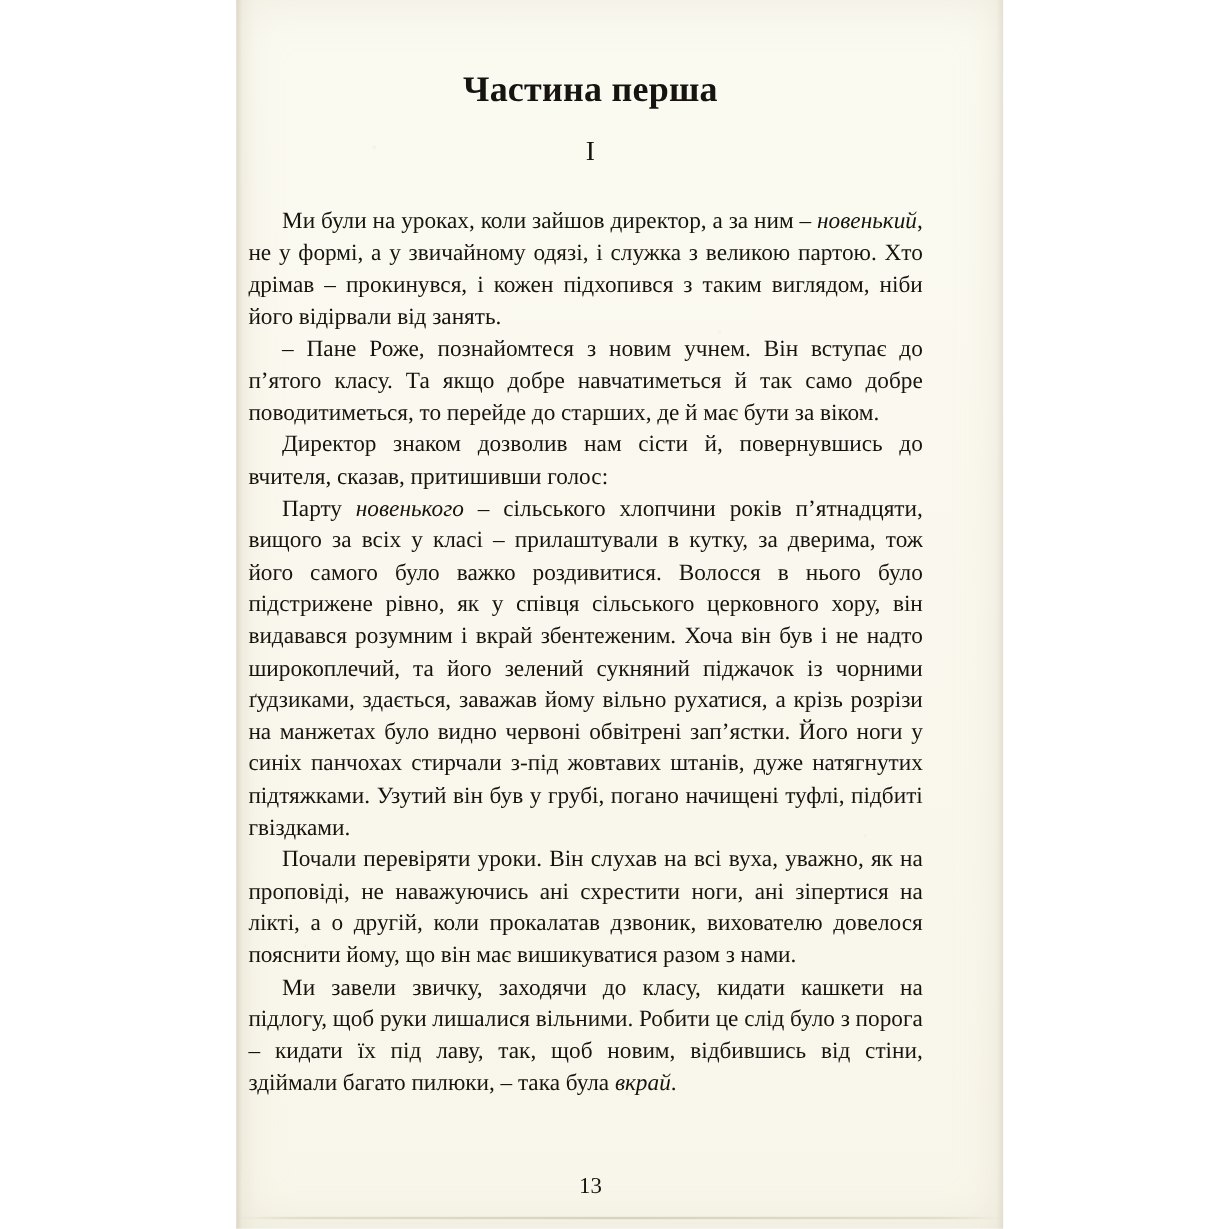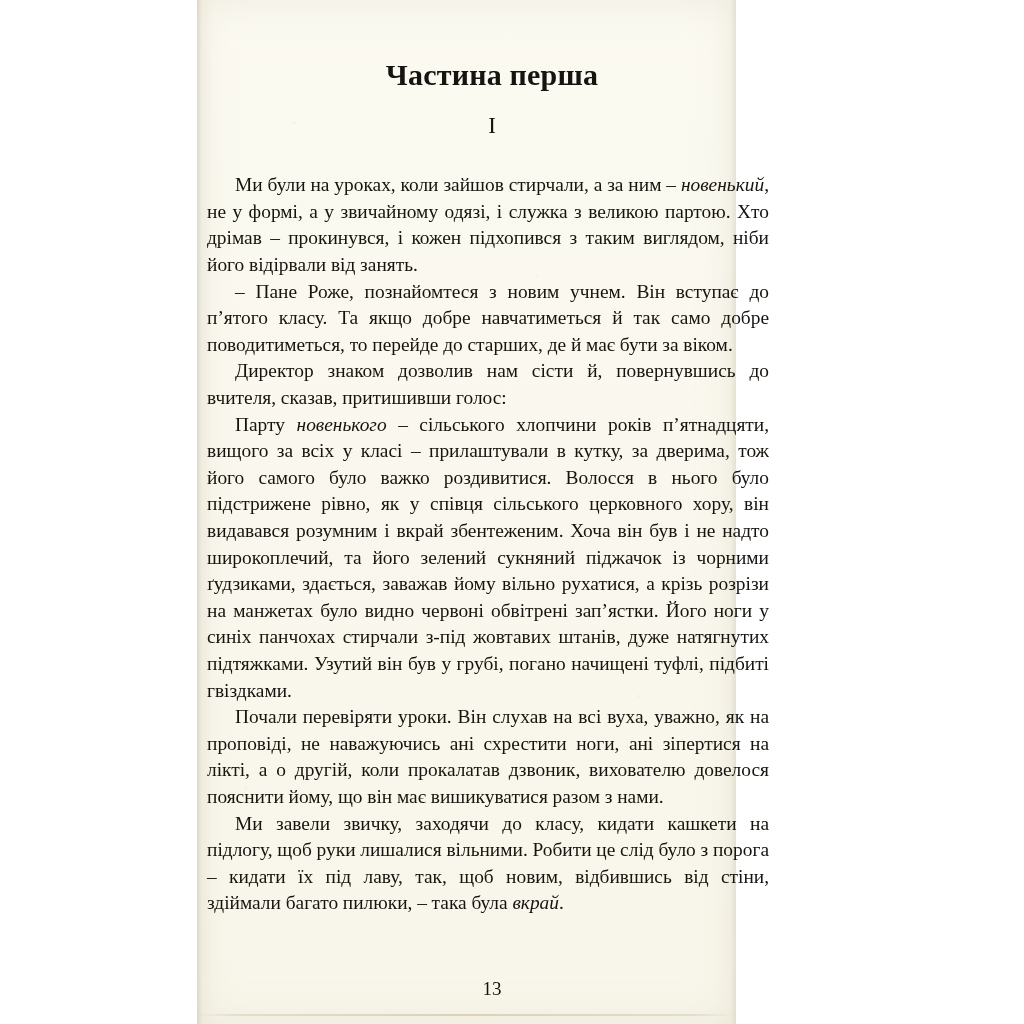--- a/index.html
+++ b/index.html
@@ -20,21 +20,21 @@
     width: 1024px;
     height: 1024px;
     background: #ffffff;
   }
 
   
   #page {
     position: absolute;
     left: 197px;
     top: 0;
-    width: 539px;
+    width: 639px;
     height: 1024px;
     background:
       linear-gradient(90deg,
         rgba(205,198,180,0.55) 0px,
         rgba(235,230,214,0.30) 5px,
         rgba(250,248,238,0.00) 16px),
       linear-gradient(270deg,
         rgba(208,202,186,0.40) 0px,
         rgba(240,236,222,0.18) 6px,
         rgba(250,248,238,0.00) 20px),
@@ -148,21 +148,21 @@
 
   <div id="page">
 
     <div id="content">
 
       <h1 class="part-title">Частина перша</h1>
 
       <div class="chapter-number">I</div>
 
       <div class="body-text">
-          <p><span>Ми були на уроках, коли зайшов стирчали, а за ним – </span><i>новенький</i><span>, не у формі, а у звичайному одязі, і служка з великою партою. Хто дрімав – прокинувся, і кожен підхопився з таким виглядом, ніби його відірвали від занять.</span></p>
+          <p><span>Ми були на уроках, коли зайшов директор, а за ним – </span><i>новенький</i><span>, не у формі, а у звичайному одязі, і служка з великою партою. Хто дрімав – прокинувся, і кожен підхопився з таким виглядом, ніби його відірвали від занять.</span></p>
           <p><span>– Пане Роже, познайомтеся з новим учнем. Він вступає до п’ятого класу. Та якщо добре навчатиметься й так само добре поводитиметься, то перейде до старших, де й має бути за віком.</span></p>
           <p><span>Директор знаком дозволив нам сісти й, повернувшись до вчителя, сказав, притишивши голос:</span></p>
           <p><span>Парту </span><i>новенького</i><span> – сільського хлопчини років п’ятнадцяти, вищого за всіх у класі – прилаштували в кутку, за дверима, тож його самого було важко роздивитися. Волосся в нього було підстрижене рівно, як у співця сільського церковного хору, він видавався розумним і вкрай збентеженим. Хоча він був і не надто широкоплечий, та його зелений сукняний піджачок із чорними ґудзиками, здається, заважав йому вільно рухатися, а крізь розрізи на манжетах було видно червоні обвітрені зап’ястки. Його ноги у синіх панчохах стирчали з-під жовтавих штанів, дуже натягнутих підтяжками. Узутий він був у грубі, погано начищені туфлі, підбиті гвіздками.</span></p>
           <p><span>Почали перевіряти уроки. Він слухав на всі вуха, уважно, як на проповіді, не наважуючись ані схрестити ноги, ані зіпертися на лікті, а о другій, коли прокалатав дзвоник, вихователю довелося пояснити йому, що він має вишикуватися разом з нами.</span></p>
           <p><span>Ми завели звичку, заходячи до класу, кидати кашкети на підлогу, щоб руки лишалися вільними. Робити це слід було з порога – кидати їх під лаву, так, щоб новим, відбившись від стіни, здіймали багато пилюки, – така була </span><i>вкрай</i><span>.</span></p>
         </div>
 
       <div class="folio">13</div>
 
     </div>

